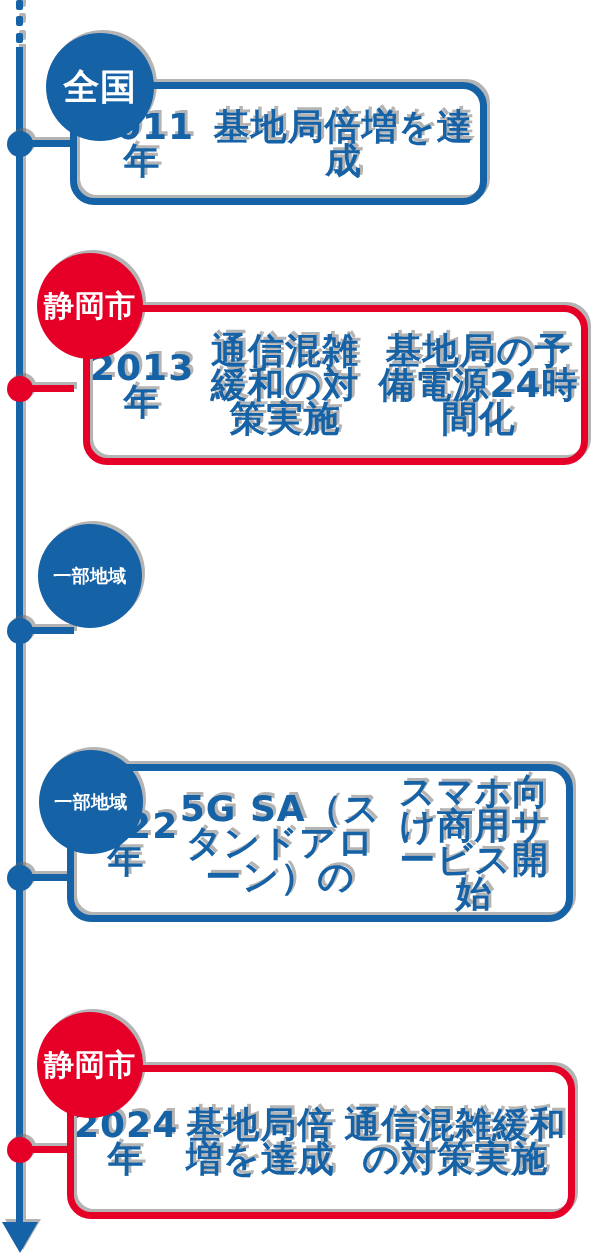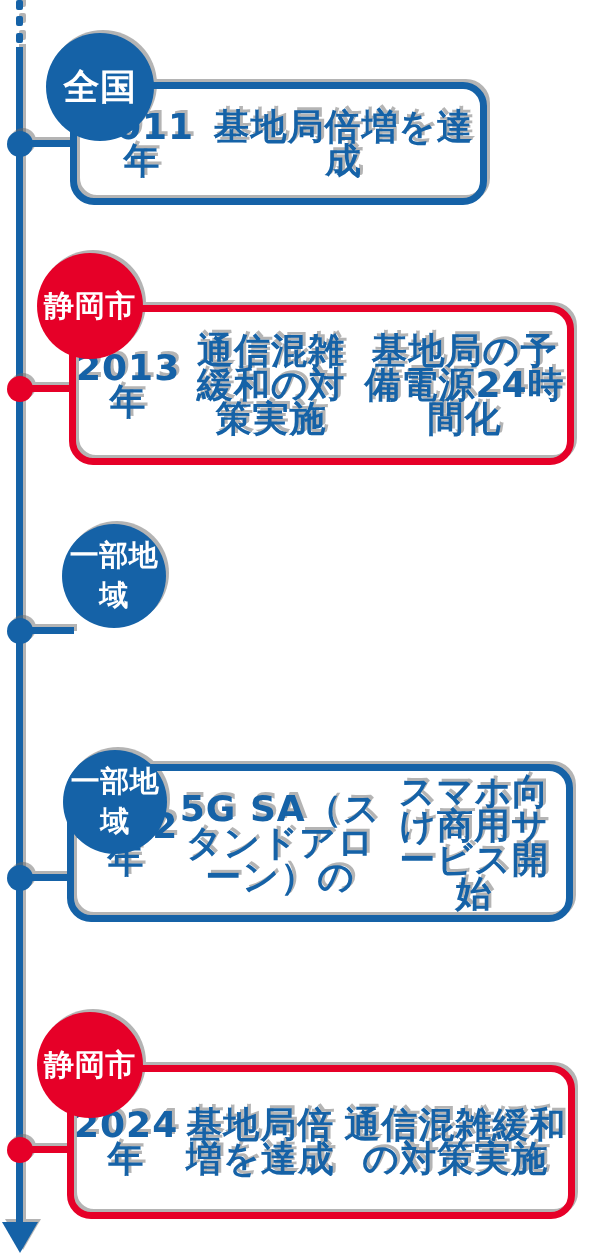--- a/index.html
+++ b/index.html
@@ -53,21 +53,21 @@
     font-weight:700;
     font-size:36px;line-height:34px;letter-spacing:1px;
   }
   .circle{
     position:absolute;border-radius:50%;
     background:var(--c);
     display:flex;align-items:center;justify-content:center;
     color:var(--badge_text);font-weight:700;letter-spacing:.02em;
     text-align:center;
   }
-  .f36{font-size:36px;} .f30{font-size:30px;} .f24{font-size:29px;margin-left:24px;}
+  .f36{font-size:36px;} .f30{font-size:30px;} .f24{font-size:18px;}
 </style>
 </head>
 <body>
 
 <div class="stage">
 
   <div class="timeline">
     <span class="tl-dot" style="top:0px"></span>
     <span class="tl-dot" style="top:16px"></span>
     <span class="tl-dot" style="top:33px"></span>
@@ -83,21 +83,21 @@
       <div>基地局倍増を達成</div>
     </div>
     <div class="circle f36" style="left:46px;top:33px;width:108px;height:108px">
       <span>全国</span>
     </div>
   </div>
 
   <div class="event red">
     <span class="node" style="top:376px"></span>
     <span class="connector" style="top:385px"></span>
-    <div class="box" style="left:69px;top:305px;width:505px;height:160px">
+    <div class="box" style="left:83px;top:305px;width:505px;height:160px">
       <div>2013年</div>
       <div>通信混雑緩和の対策実施</div>
       <div>基地局の予備電源24時間化</div>
     </div>
     <div class="circle f30" style="left:37px;top:253px;width:106px;height:106px">
       <span>静岡市</span>
     </div>
   </div>
 
   <div class="event blue">

